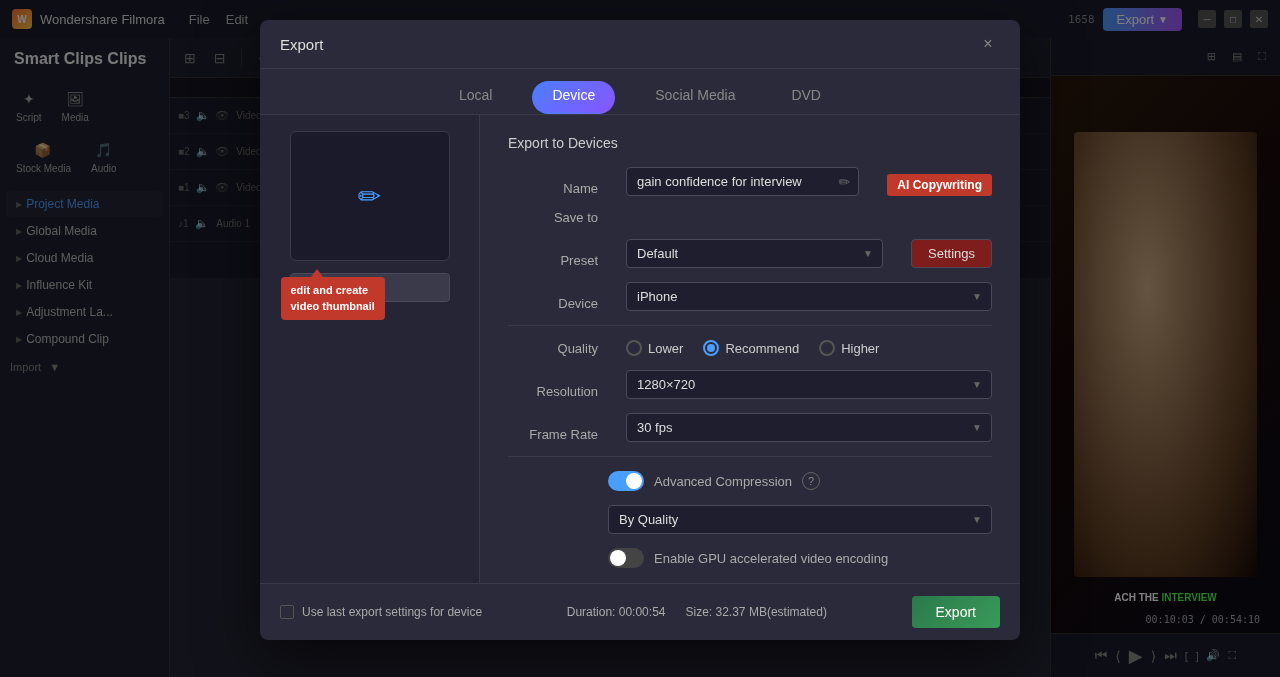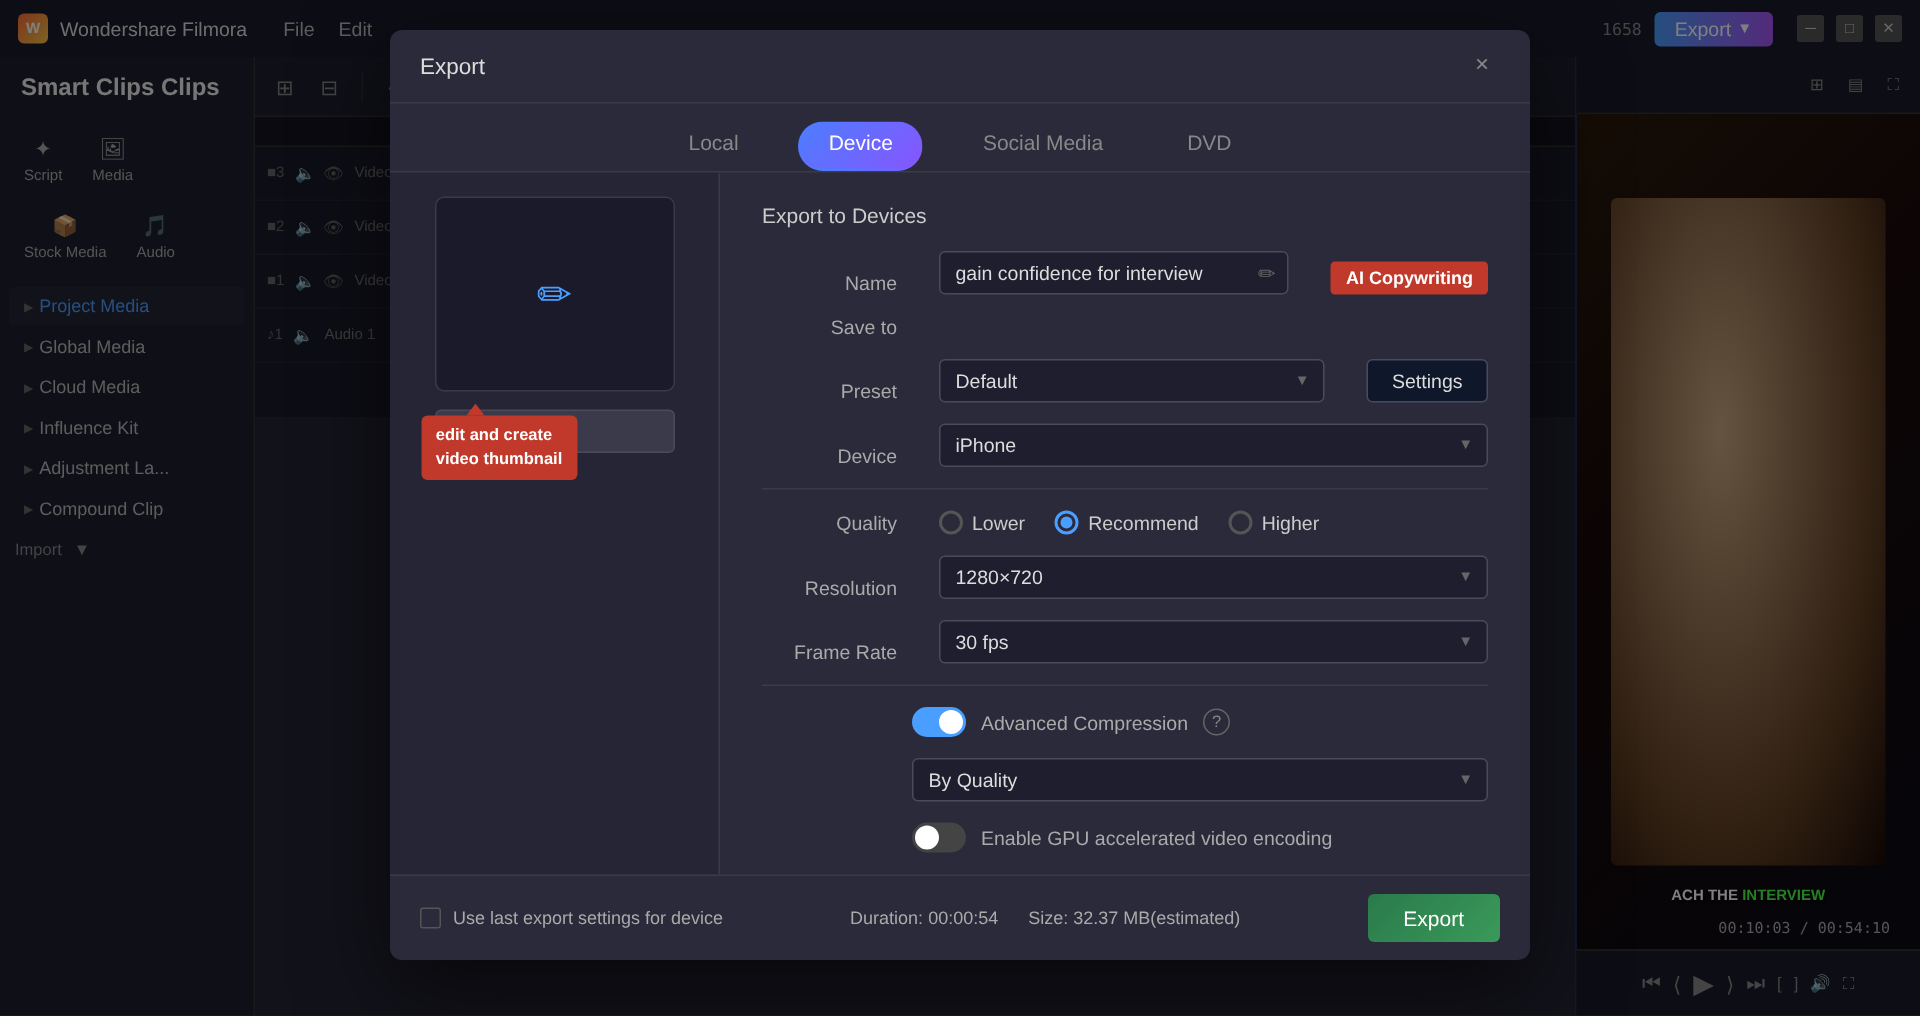--- a/index.html
+++ b/index.html
@@ -211,21 +211,21 @@
       background: #1a1a2a;
       display: flex;
       align-items: center;
       justify-content: flex-end;
       padding: 0 8px;
       gap: 4px;
       border-bottom: 1px solid #333;
     }
     .preview-video {
       flex: 1;
-      background: #1d4ed8;
+      background: #7f1d1d;
       position: relative;
       overflow: hidden;
     }
     .preview-video-img {
       width: 100%;
       height: 100%;
       background: linear-gradient(135deg, #2a1a0a 0%, #1a0a0a 40%, #0a0a15 100%);
       display: flex;
       align-items: center;
       justify-content: center;
@@ -490,21 +490,21 @@
       cursor: pointer;
     }
     .select-arrow {
       position: absolute;
       right: 10px;
       color: #666;
       pointer-events: none;
       font-size: 10px;
     }
     .settings-btn {
-      background: #0f172a;
+      background: #7f1d1d;
       border: 1px solid #4a4a5a;
       border-radius: 4px;
       padding: 6px 16px;
       color: #ddd;
       font-size: 13px;
       cursor: pointer;
     }
 
     
     .radio-group {

